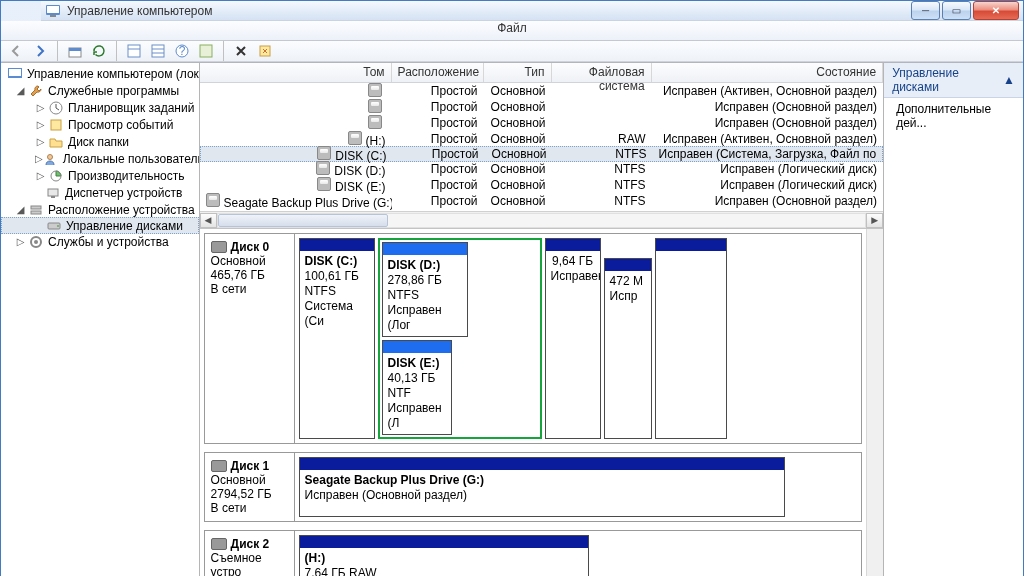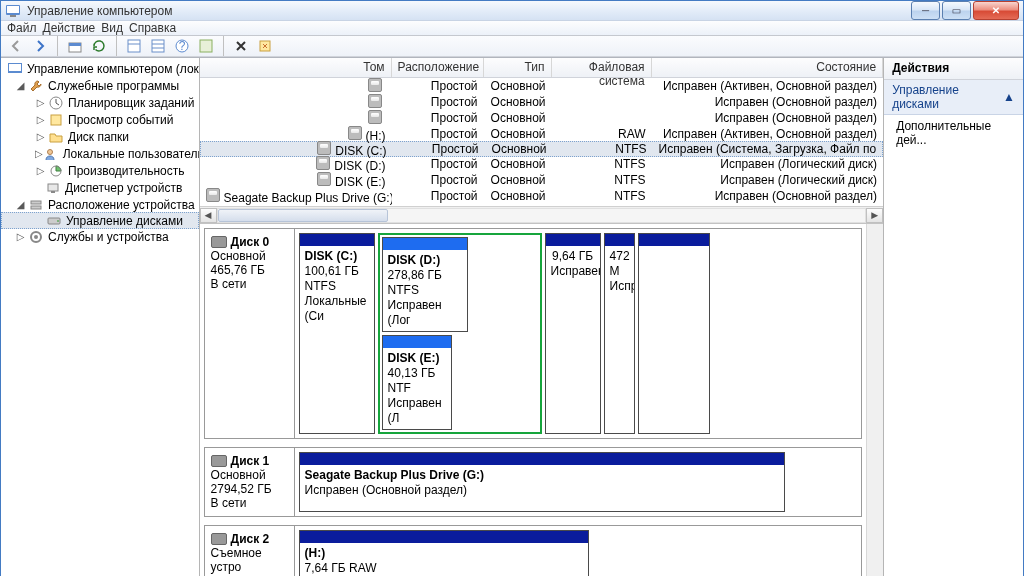--- a/index.html
+++ b/index.html
@@ -1,24 +1,24 @@
 <!DOCTYPE html>
 <html><head>
 <meta charset="utf-8">
 <style>
 * { margin:0; padding:0; box-sizing:border-box; font-family:"Segoe UI",Tahoma,sans-serif; font-size:12px; }
 body { background:#fff; width:1024px; height:576px; overflow:hidden; }
 .window { width:1024px; height:576px; border:1px solid #437bc3; background:linear-gradient(#e8f0fb,#d7e4f4); display:flex; flex-direction:column; }
-.titlebar { height:28px; display:flex; align-items:center; padding:0 4px; background:linear-gradient(#f6f9fd,#e4edf9,#d5e2f3); border-bottom:1px solid #c8d3e4; }
+.titlebar { height:28px; display:flex; align-items:center; padding:0 4px; background:linear-gradient(#f6f9fd,#e4edf9,#d5e2f3); border-bottom:1px solid #c8d3e4;margin-left:40px; }
 .titlebar .icon { width:16px; height:16px; margin-right:6px; display:inline-flex; align-items:center; justify-content:center; }
 .titlebar .title { flex:1; color:#333; }
 .winbtns { display:flex; gap:2px; }
 .winbtn { width:29px; height:19px; border:1px solid #5a7fb0; border-radius:3px; background:linear-gradient(#f6fafe,#d9e7f7 45%,#bcd3ee 55%,#cde0f5); display:flex; align-items:center; justify-content:center; font-size:10px; color:#334; cursor:default; }
 .winbtn.close { width:46px; background:linear-gradient(#f8d4ce,#ec8f80 45%,#d84b36 55%,#e46b56); border-color:#b74030; color:#fff; font-weight:bold; }
-.menubar { height:20px; background:linear-gradient(#fdfdfe,#ecf1f9); border-bottom:1px solid #c5c8cf; display:flex; align-items:center; padding:0 6px; gap:6px; color:#333; }
+.menubar { height:20px; background:linear-gradient(#fdfdfe,#ecf1f9); border-bottom:1px solid #c5c8cf; display:flex; align-items:center; padding:0 6px; gap:31px; color:#333;flex-direction:column; }
 .menubar span { cursor:default; }
 .toolbar { height:28px; background:linear-gradient(#fbfcfe,#eef2f8); border-bottom:1px solid #d0d3da; display:flex; align-items:center; padding:0 6px; gap:6px; }
 .tbtn { width:18px; height:18px; display:flex; align-items:center; justify-content:center; }
 .sep { width:1px; height:20px; background:#c0c0c0; margin:0 2px; }
 .body { flex:1; display:flex; background:#fff; border-top:1px solid #b1b5bd; }
 .tree { width:240px; border-right:1px solid #b5b5b5; background:#fff; overflow:auto; padding-top:2px; }
 .tree-item { display:flex; align-items:center; height:17px; padding-left:4px; cursor:default; white-space:nowrap; }
 .tree-item.sel { background:#e1e7ef; border:1px dotted #7da2ce; margin:-1px 0; }
 .tw { display:inline-block; width:11px; text-align:center; color:#595959; font-size:10px; margin-right:2px; }
 .ti { width:16px; height:16px; margin-right:4px; display:inline-flex; align-items:center; justify-content:center; }
@@ -343,21 +343,21 @@
                 <div>Основной</div>
                 <div>465,76 ГБ</div>
                 <div>В сети</div>
               </div>
               <div class="parts">
                 <div class="part" style="width: 76px;">
                   <div class="cap"></div>
                   <div class="pc">
                     <b>DISK  (C:)</b>
                     <div>100,61 ГБ NTFS</div>
-                    <div>Локальные (Си</div>
+                    <div>Система (Си</div>
                   </div>
                 </div>
                 <div class="part ext" style="width: 164px;">
                   <div class="part logical" style="width: 86px;">
                     <div class="cap"></div>
                     <div class="pc">
                       <b>DISK  (D:)</b>
                       <div>278,86 ГБ NTFS</div>
                       <div>Исправен (Лог</div>
                     </div>
@@ -372,21 +372,21 @@
                   </div>
                 </div>
                 <div class="part" style="width: 56px; text-align: center;">
                   <div class="cap"></div>
                   <div class="pc">
                     <b></b>
                     <div>9,64 ГБ</div>
                     <div>Исправен</div>
                   </div>
                 </div>
-                <div class="part" style="width: 31px;">
+                <div class="part" style="width: 48px; margin-top: 20px;">
                   <div class="cap"></div>
                   <div class="pc">
                     <b></b>
                     <div>472 М</div>
                     <div>Испр</div>
                   </div>
                 </div>
                 <div class="part" style="width: 72px;">
                   <div class="cap"></div>
                 </div>
@@ -430,21 +430,20 @@
                 </div>
               </div>
             </div>
           </div>
         <div class="vscroll"></div>
       </div>
 
     </div>
 
     <div class="actions">
-      <div class="ah">Действия</div>
       <div class="ag">
           <span>Управление дисками</span>
           <span style="color:#15428b">▲</span>
         </div>
       <div class="ai">Дополнительные дей...</div>
     </div>
 
   </div>
 </div>
 

